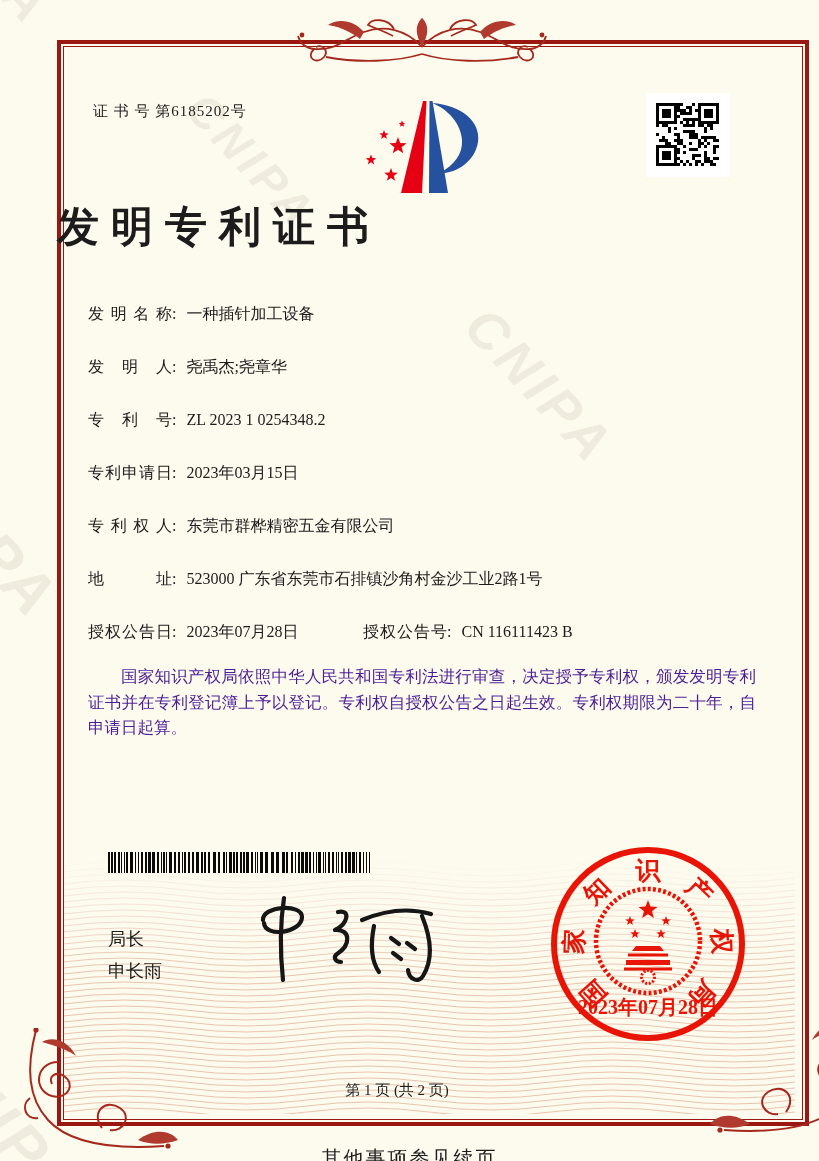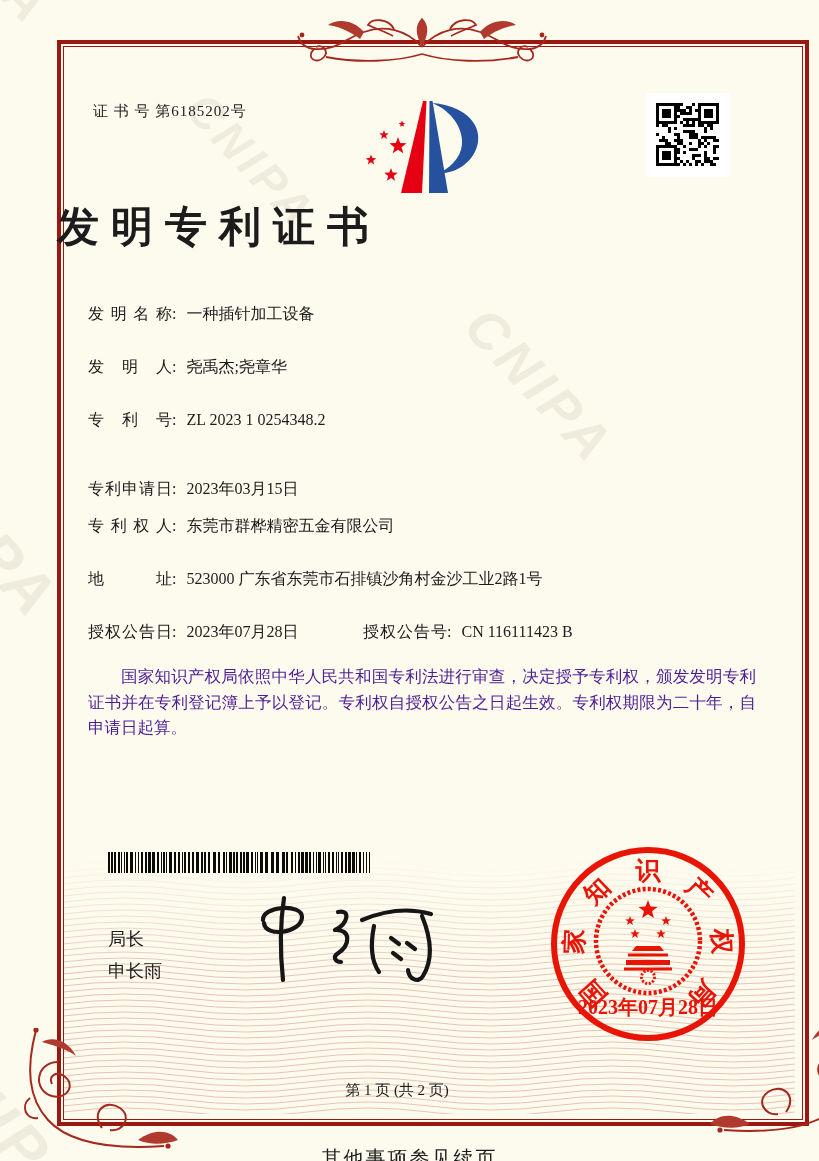--- a/index.html
+++ b/index.html
@@ -266,21 +266,21 @@
 
 <div class="field-row" style="top:303px">
   <span><span class="flabel-text">发明名称</span><span class="colon">:</span></span><span>一种插针加工设备</span>
 </div>
 <div class="field-row" style="top:356px">
   <span><span class="flabel-text">发明人</span><span class="colon">:</span></span><span>尧禹杰;尧章华</span>
 </div>
 <div class="field-row" style="top:409px">
   <span><span class="flabel-text">专利号</span><span class="colon">:</span></span><span>ZL 2023 1 0254348.2</span>
 </div>
-<div class="field-row" style="top:478px">
+<div class="field-row" style="top:462px">
   <span><span class="flabel-text">专利申请日</span><span class="colon">:</span></span><span>2023年03月15日</span>
 </div>
 <div class="field-row" style="top:515px">
   <span><span class="flabel-text">专利权人</span><span class="colon">:</span></span><span>东莞市群桦精密五金有限公司</span>
 </div>
 <div class="field-row" style="top:568px">
   <span><span class="flabel-text">地址</span><span class="colon">:</span></span><span>523000 广东省东莞市石排镇沙角村金沙工业2路1号</span>
 </div>
 <div class="field-row" style="top:621px">
   <span><span class="flabel-text">授权公告日</span><span class="colon">:</span></span><span>2023年07月28日</span>

